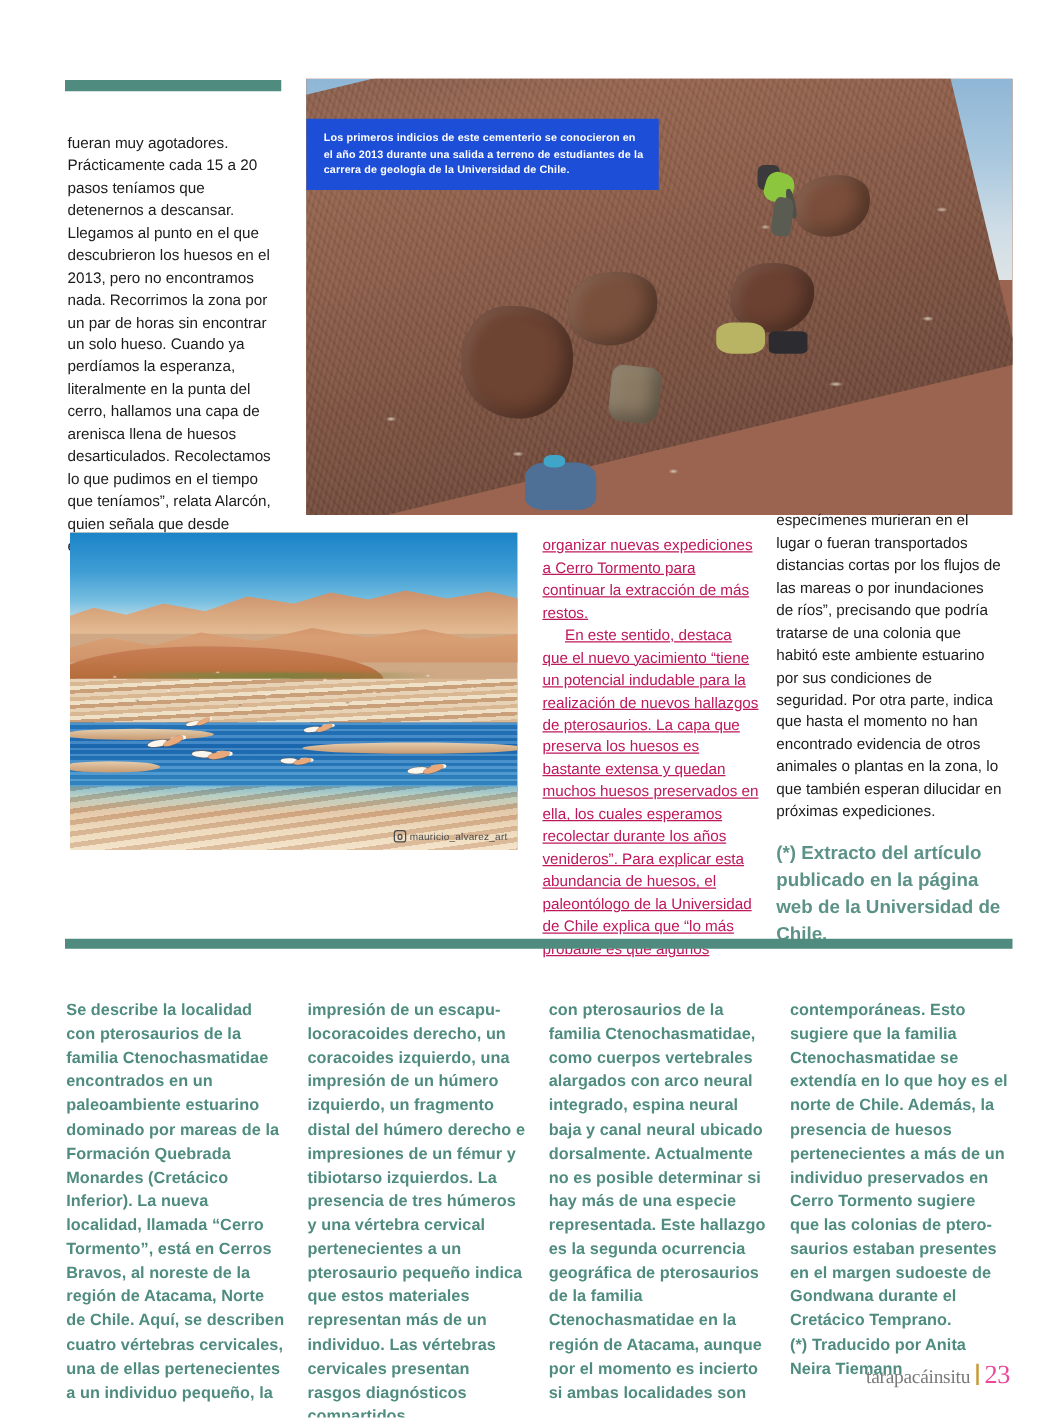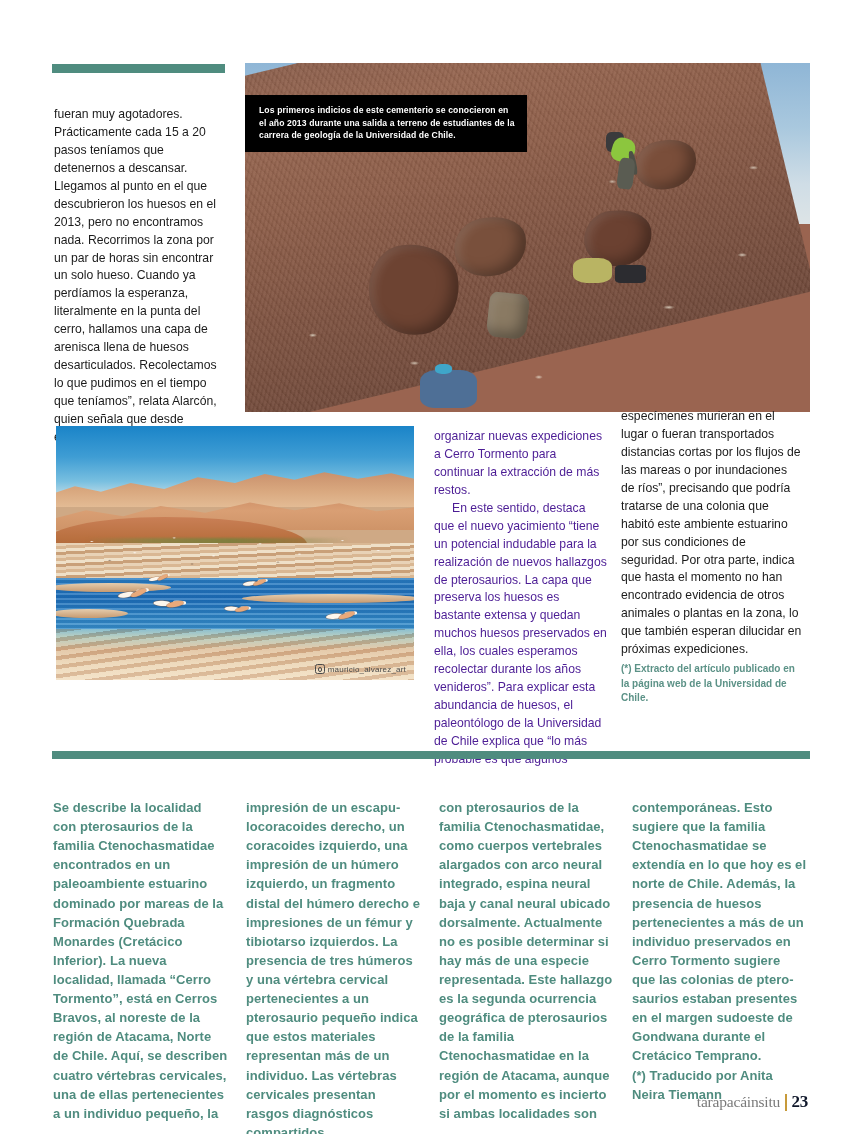--- a/index.html
+++ b/index.html
@@ -95,21 +95,21 @@
   .gearA { position: absolute; left: 58%; top: 56%; width: 7%; height: 7%; background: #b9b463; border-radius: 34%; }
   .gearB { position: absolute; left: 65.5%; top: 58%; width: 5.5%; height: 5%; background: #2c2c30; border-radius: 18%; }
   .gearC { position: absolute; left: 31%; top: 88%; width: 10%; height: 11%; background: #4e6f96; border-radius: 30% 30% 26% 26%; }
   .gearC::after { content:""; position:absolute; left:26%; top:-16%; width:30%; height:26%; background:#3fa6c9; border-radius:40%; }
   .photo-caption {
     position: absolute;
     left: 0;
     top: 32px;
     width: 282px;
     padding: 9px 12px 10px 14px;
-    background: #000000;
+    background: #1d4ed8;
     color: #ffffff;
     font-size: 8.6px;
     font-weight: bold;
     line-height: 1.47;
     letter-spacing: .12px;
     box-sizing: border-box;
   }
 
   
   .col-left {
@@ -255,37 +255,38 @@
   }
 
   
   .col-mid {
     position: absolute;
     left: 434px;
     top: 428px;
     width: 175px;
     font-size: 12.2px;
     line-height: 1.47;
-    color: #4c1d95;
+    color: #be185d;
+    text-decoration: underline;
   }
   .col-right {
     position: absolute;
     left: 621px;
     top: 408px;
     width: 182px;
     font-size: 12.2px;
     line-height: 1.47;
     color: #1b1b1b;
   }
   .indent { text-indent: 18px; }
   .note {
-    margin-top: 3px;
+    margin-top: 13px;
     color: #5c9287;
     font-weight: bold;
-    font-size: 10px;
+    font-size: 15px;
     line-height: 1.44;
   }
 
   
   .section-rule {
     position: absolute;
     left: 52px;
     top: 751px;
     width: 758px;
     height: 8px;
@@ -340,23 +341,23 @@
     color: #7a7a7a;
     letter-spacing: -.2px;
   }
   .page-sep {
     width: 1.5px;
     height: 17px;
     background: #c79a3a;
     align-self: center;
   }
   .page-num {
-    font-size: 17px;
-    font-weight: bold;
-    color: #0f172a;
+    font-size: 21px;
+    font-weight: normal;
+    color: #ec4899;
     letter-spacing: -.3px;
   }
 </style>
 </head>
 <body>
 
 <div class="page">
 
   <div class="top-rule"></div>
 

